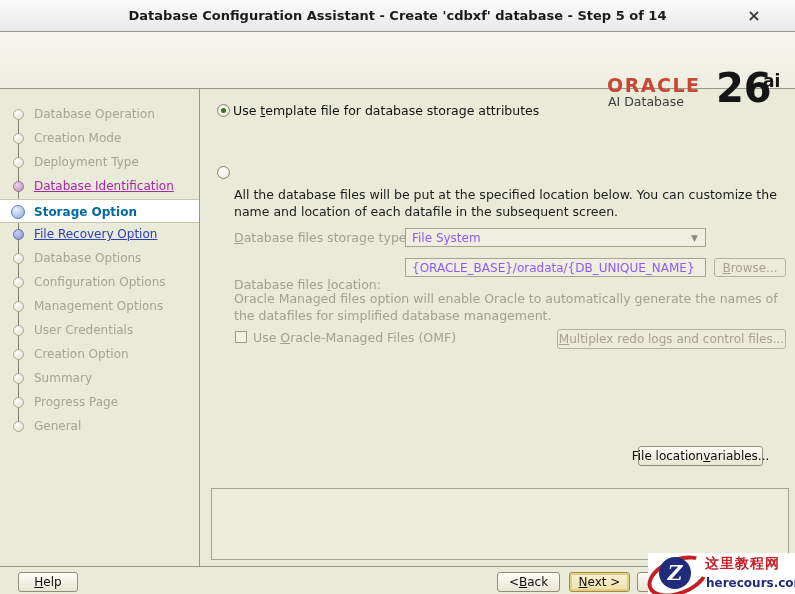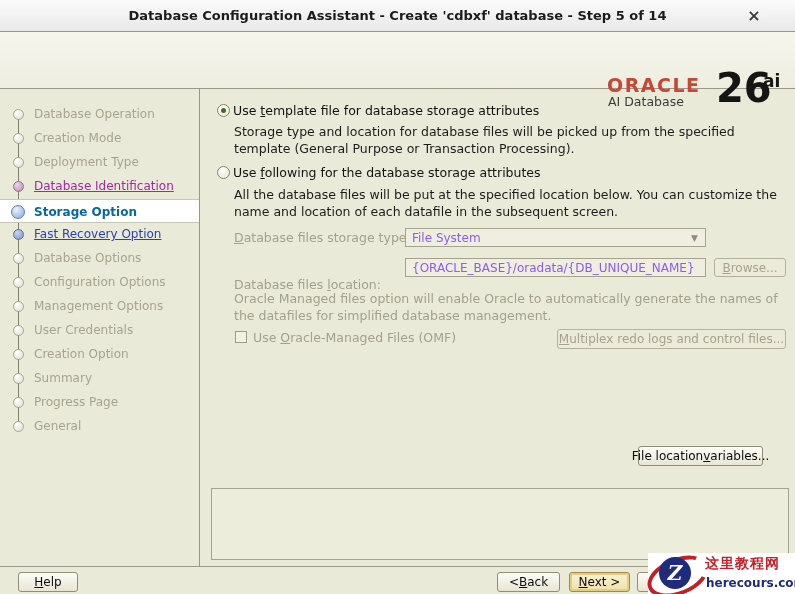--- a/index.html
+++ b/index.html
@@ -113,21 +113,21 @@
   <div class="step visited" style="top:174px">
     <span class="dot"></span>
     <span class="slabel">Database Identification</span>
   </div>
   <div class="step current" style="top:199px">
     <span class="dot"></span>
     <span class="slabel">Storage Option</span>
   </div>
   <div class="step link" style="top:222px">
     <span class="dot"></span>
-    <span class="slabel">Fast Recovery Option</span>
+    <span class="slabel">File Recovery Option</span>
   </div>
   <div class="step disabled" style="top:246px">
     <span class="dot"></span>
     <span class="slabel">Database Options</span>
   </div>
   <div class="step disabled" style="top:270px">
     <span class="dot"></span>
     <span class="slabel">Configuration Options</span>
   </div>
   <div class="step disabled" style="top:294px">
@@ -152,26 +152,24 @@
   </div>
   <div class="step disabled" style="top:414px">
     <span class="dot"></span>
     <span class="slabel">General</span>
   </div>
 
   <div class="radio selected" style="left:217px;top:104px">
     <span class="rdot"></span>
   </div>
   <div class="opt-label" style="left:233px;top:103px"><span>Use </span><span class="mn">t</span><span>emplate file for database storage attributes</span></div>
-  <div class="opt-desc" style="top:124px">Storage type and location for database files will be picked up from the specified template (General Purpose or Transaction Processing).</div>
 
   <div class="radio" style="left:217px;top:166px">
     
   </div>
-  <div class="opt-label" style="left:233px;top:165px"><span>Use </span><span class="mn">f</span><span>ollowing for the database storage attributes</span></div>
   <div class="opt-desc" style="top:187px">All the database files will be put at the specified location below. You can customize the name and location of each datafile in the subsequent screen.</div>
 
   <div class="fld-label" style="top:230px"><span></span><span class="mn">D</span><span>atabase files storage type:</span></div>
   <div class="combo" style="top:228px">
     <span class="combo-text">File System</span>
     <span class="combo-arrow">▼</span>
   </div>
 
   <div class="fld-label" style="top:277px"><span>Database files </span><span class="mn">l</span><span>ocation:</span></div>
   <div class="textfield" style="top:258px">

